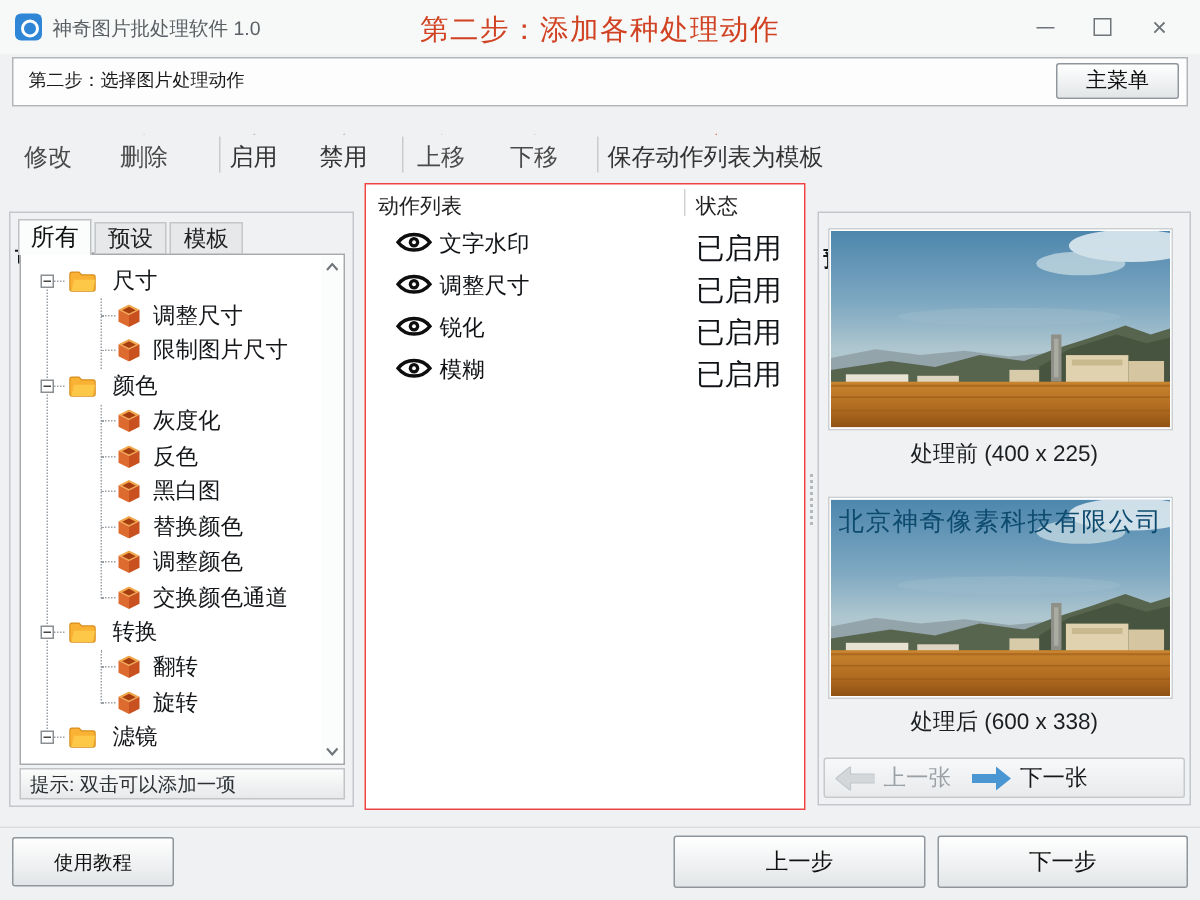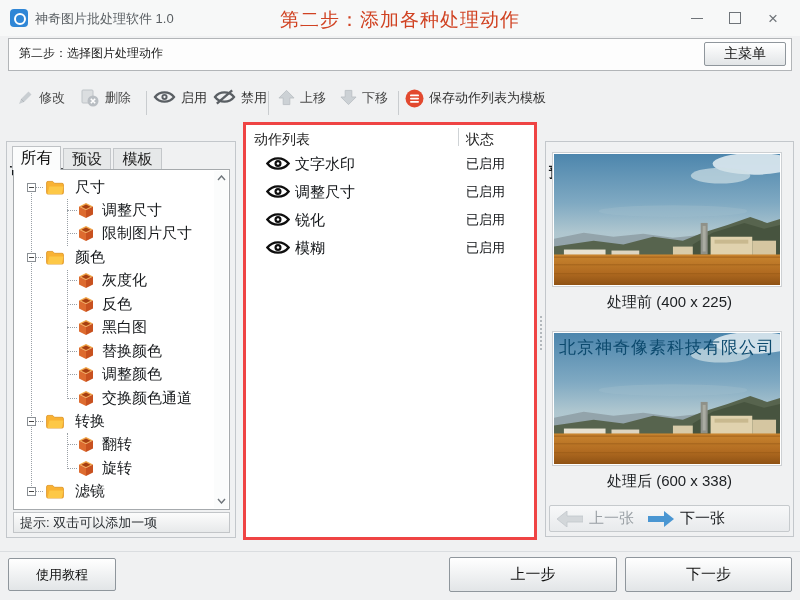--- a/index.html
+++ b/index.html
@@ -16,21 +16,21 @@
   .ico-min{width:12px;height:0;border-top:1px solid #6f7479;}
   .ico-max{width:10px;height:10px;border:1px solid #6f7479;}
   .ico-close{font-size:17px;line-height:1;color:#6f7479;}
   
   .subbar{position:absolute;left:8px;top:38px;width:782px;height:31px;background:#fdfdfd;border:1px solid #b2b5b8;}
   .subtitle{position:absolute;left:10px;top:6px;font-size:12px;color:#1a1a1a;}
   .btn{background:linear-gradient(#ffffff,#e2e5e7);border:1px solid #8f969c;border-radius:2px;color:#111;display:flex;align-items:center;justify-content:center;box-sizing:border-box;}
   .mainmenu{position:absolute;right:5px;top:3px;width:82px;height:24px;font-size:14px;}
   
   .toolbar{position:absolute;left:0;top:88px;width:800px;height:30px;}
-  .tbtn{position:absolute;top:1px;height:27px;display:flex;align-items:flex-start;gap:5px;font-size:13px;color:#333;}
+  .tbtn{position:absolute;top:1px;height:27px;display:flex;align-items:center;gap:5px;font-size:16px;color:#333;flex-direction:column;}
   .tbtn.dis{color:#4a4a4a;}
   .tsep{position:absolute;top:3px;height:24px;border-left:1px solid #c9cccf;}
   
   .ptitle{position:absolute;font-size:14px;font-weight:bold;color:#15191c;margin-top:40px;}
   .obox{position:absolute;border:1px solid #c3c7cb;box-sizing:border-box;}
   
   .tab{position:absolute;box-sizing:border-box;display:flex;align-items:center;justify-content:center;}
   .tab.on{left:12px;top:146px;width:49px;height:24px;background:#fbfcfc;border:1px solid #bfc2c5;border-bottom:none;font-size:16px;color:#111;z-index:2;}
   .tab.off{background:#e6e8e9;border:1px solid #c4c7ca;font-size:15px;color:#222;top:148px;height:22px;}
   .tab.t2{left:63px;width:48px;} .tab.t3{left:113px;width:49px;}
@@ -42,27 +42,27 @@
   .trow .lbl{font-size:15px;color:#15181b;white-space:nowrap;}
   .stub{position:absolute;top:11px;border-top:1px dotted #9aa0a6;}
   .stub.f{left:17px;width:12px;} .stub.c{left:53px;width:10px;}
   .expander{position:absolute;left:13px;top:7px;width:9px;height:9px;background:#fff;border:1px solid #8a8f94;box-sizing:border-box;}
   .expander::after{content:"";position:absolute;left:1px;top:3px;width:5px;border-top:1px solid #444;}
   .fico{position:absolute;left:31px;top:4px;} .trow.folder .lbl{margin-left:61px;}
   .bico{position:absolute;left:64px;top:4px;} .trow.leaf .lbl{margin-left:88px;}
   .scrollstrip{position:absolute;right:1px;top:1px;bottom:1px;width:14px;background:#fbfcfc;display:flex;flex-direction:column;justify-content:space-between;align-items:center;padding:4px 0;box-sizing:border-box;}
   .hint{position:absolute;left:13px;top:512px;width:217px;height:21px;background:linear-gradient(#fcfcfc,#e7e9ea);border:1px solid #c2c5c8;box-sizing:border-box;font-size:13px;color:#2b2f33;display:flex;align-items:center;padding-left:6px;}
   
-  .alist{position:absolute;left:243px;top:122px;width:294px;height:418px;background:#fff;border:3px solid #ef4444;box-sizing:border-box;}
+  .alist{position:absolute;left:243px;top:122px;width:294px;height:418px;background:#fff;border:1px solid #ef4444;box-sizing:border-box;}
   .ahead{position:absolute;font-size:14px;color:#222;top:6px;}
   .hdiv{position:absolute;left:212px;top:3px;height:18px;border-left:1px solid #cfd3d6;}
   .arow{position:absolute;left:0;width:100%;height:26px;}
   .arow .eye{position:absolute;left:19px;top:3px;}
   .arow .nm{position:absolute;left:49px;top:3px;font-size:15px;color:#101316;}
-  .arow .st{position:absolute;left:220px;top:3px;font-size:13px;color:#101316;}
+  .arow .st{position:absolute;left:220px;top:3px;font-size:19px;color:#101316;}
   
   .frame{position:absolute;width:230px;height:135px;background:#fff;border:1px solid #cdd0d3;box-sizing:border-box;padding:1px;}
   .frame svg{display:block;width:226px;height:131px;}
   .wm{position:absolute;left:6px;top:4px;right:4px;font-size:17px;color:#0c4a6e;letter-spacing:1px;white-space:nowrap;overflow:hidden;}
   .cap{position:absolute;left:545px;width:249px;text-align:center;font-size:15px;color:#1c1f22;}
   .navbar{position:absolute;left:549px;top:505px;width:241px;height:27px;background:linear-gradient(#f7f8f9,#e8eaec);border:1px solid #c6cacd;border-radius:2px;box-sizing:border-box;display:flex;align-items:center;}
   .navitem{display:flex;align-items:center;gap:6px;font-size:15px;}
   .prevlbl{color:#9aa0a5;} .nextlbl{color:#14171a;}
   .grip{position:absolute;left:540px;top:316px;height:34px;border-left:2px dotted #b3b8bc;}
   .hline{position:absolute;left:0;top:551px;width:800px;border-top:1px solid #dadde0;}

